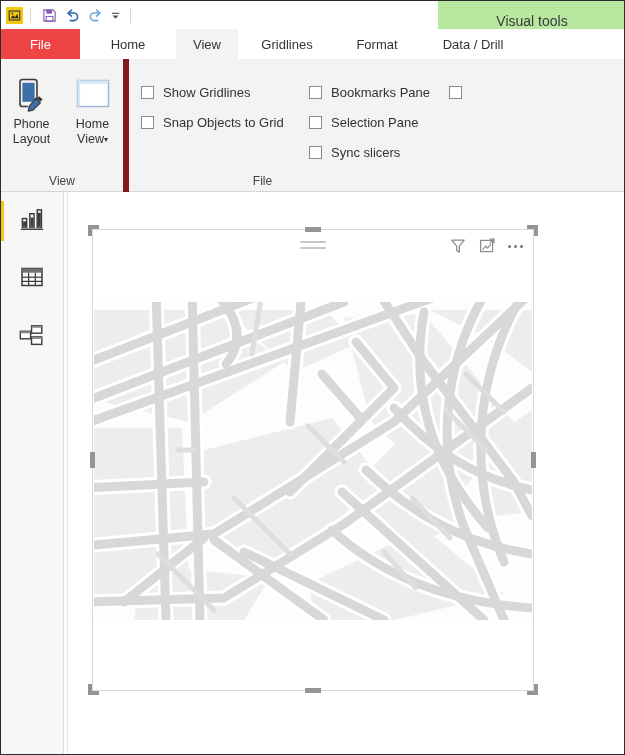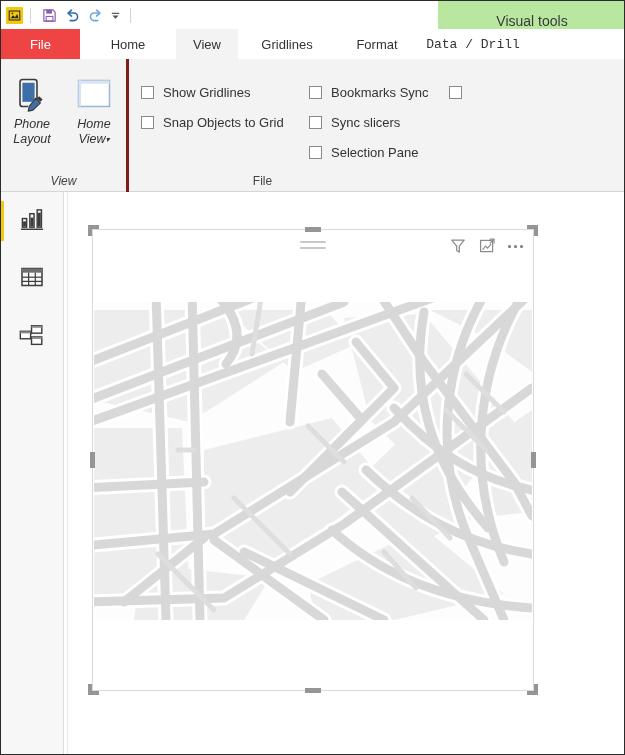--- a/index.html
+++ b/index.html
@@ -104,21 +104,21 @@
     width: 79px;
   }
   .tab.active {
     background: #f3f3f3;
   }
   .tab-home   { width: 96px; }
   .tab-view   { width: 62px; }
   .tab-model  { width: 98px; }
   .tab-help   { width: 96px; }
   .tab-format { width: 82px; }
-  .tab-drill  { width: 110px; font-family: Liberation Mono, monospace; }
+  .tab-drill  { width: 110px; }
   .ctxtabs {
     display: flex;
     align-items: stretch;
     background: #ef4444;
   }
 
   
   .ribbon {
     position: absolute;
     left: 0; top: 58px;
@@ -132,21 +132,21 @@
     display: flex;
     height: 133px;
   }
   .grp {
     position: relative;
     height: 133px;
     box-sizing: border-box;
     display: flex;
     flex-direction: column;
   }
-  .grp.view-grp { width: 128px; border-right: 3px solid #7f1d1d; font-style: italic; }
+  .grp.view-grp { width: 128px; border-right: 6px solid #7f1d1d; }
   .grp.show-grp { width: 497px; }
   .grp-body {
     flex: 1;
     display: flex;
     align-items: flex-start;
     padding-top: 8px;
   }
   .grp-label {
     height: 22px;
     font-size: 12px;
@@ -460,29 +460,29 @@
               </div>
               <div class="cb-row">
                 <span class="cb"></span>
                 <span class="cb-txt">Snap Objects to Grid</span>
               </div>
             </div>
 
             <div class="cb-col c2">
               <div class="cb-row">
                 <span class="cb"></span>
-                <span class="cb-txt">Bookmarks Sync</span>
+                <span class="cb-txt">Bookmarks Pane</span>
+              </div>
+              <div class="cb-row">
+                <span class="cb"></span>
+                <span class="cb-txt">Selection Pane</span>
               </div>
               <div class="cb-row">
                 <span class="cb"></span>
                 <span class="cb-txt">Sync slicers</span>
-              </div>
-              <div class="cb-row">
-                <span class="cb"></span>
-                <span class="cb-txt">Selection Pane</span>
               </div>
             </div>
 
             <div class="cb-col c3">
               <div class="cb-row">
                 <span class="cb"></span>
               </div>
             </div>
 
           </div>

